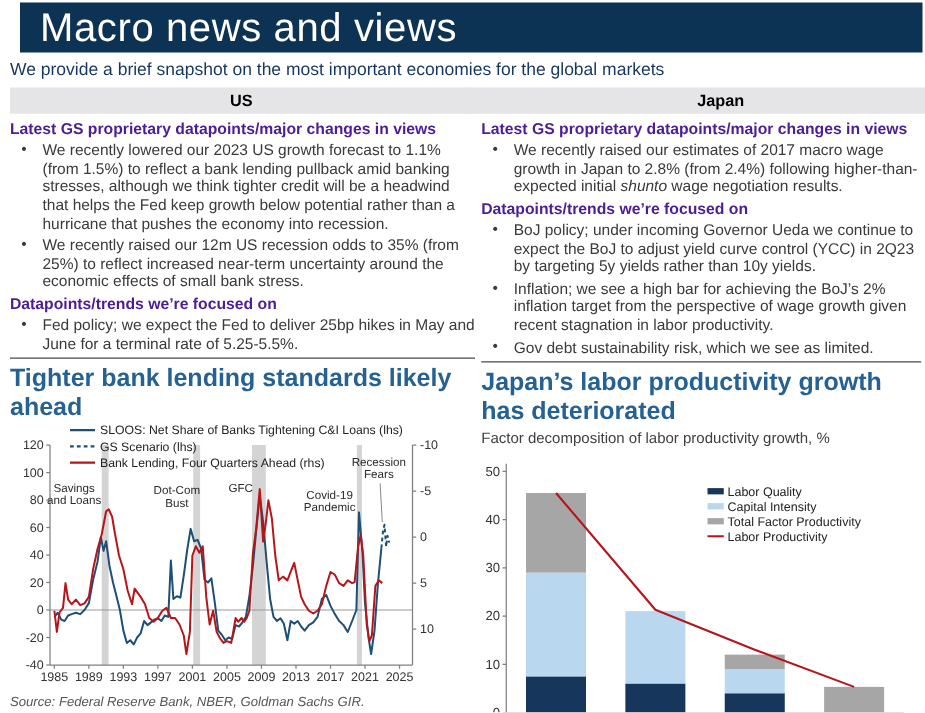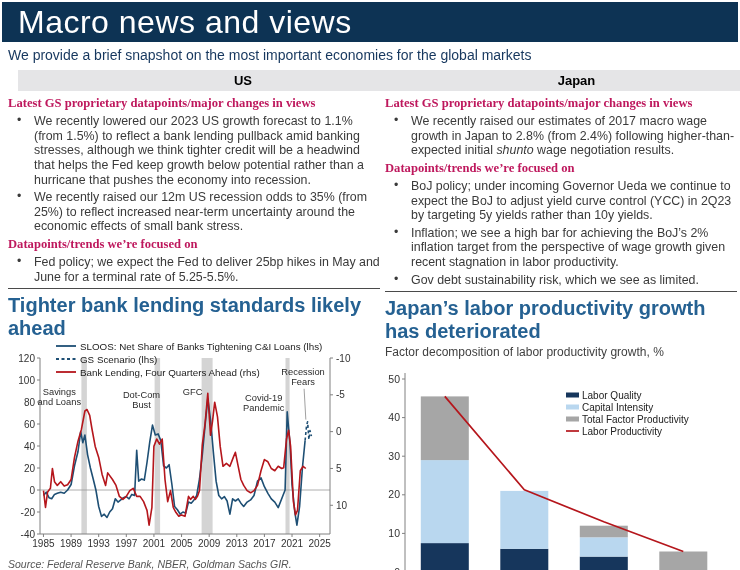--- a/index.html
+++ b/index.html
@@ -1,27 +1,27 @@
 <!DOCTYPE html>
 <html><head>
 <meta charset="utf-8">
 <style>
   html,body{margin:0;padding:0;background:#ffffff;}
   .page{position:relative;width:740px;height:570px;background:#fff;font-family:"Liberation Sans",sans-serif;overflow:hidden;}
-  .banner{position:absolute;left:2px;top:2px;right:2px;height:40px;background:#0d3354;color:#fff;
+  .banner{position:absolute;left:16px;top:2px;right:2px;height:40px;background:#0d3354;color:#fff;
           font-size:32px;line-height:40px;padding-left:16px;letter-spacing:.5px;}
   .subtitle{position:absolute;left:8px;top:47px;font-size:14px;font-weight:normal;color:#16375e;}
   .colhead{position:absolute;top:70px;height:21px;background:#e5e5e7;display:flex;align-items:center;
            justify-content:center;font-weight:bold;font-size:13px;color:#000;}
-  #us-head{left:18px;width:370px;padding-left:40px;}
+  #us-head{left:8px;width:370px;}
   #jp-head{left:372px;width:409px;}
   .col{position:absolute;top:95px;}
   #us-col{left:8px;width:372px;}
   #jp-col{left:385px;width:352px;}
-  .sec-h{font-size:12.6px;font-weight:bold;color:#be185d;margin:1px 0 3px;font-family:Liberation Serif, serif;}
+  .sec-h{font-size:12.6px;font-weight:bold;color:#4c1d95;margin:1px 0 3px;}
   ul.blts{list-style:none;margin:0 0 2px 0;padding:0;}
   ul.blts li{position:relative;padding-left:26px;font-size:12.4px;line-height:1.18;color:#3a3a3a;margin-bottom:3px;}
   ul.blts li .blt{position:absolute;left:9px;top:-1px;}
   em{font-style:italic;}
   .divider{border-top:1px solid #4a4a4a;margin:4px 0 5px 0;}
   .chart-title{font-size:20px;font-weight:bold;color:#256192;margin:3px 0 2px 0;}
   .chart-sub{font-size:12px;color:#3f3f3f;margin:0 0 2px 0;}
   .source{font-size:10.5px;font-style:italic;color:#555;margin-top:0;}
   svg{display:block;}
   svg text{font-family:"Liberation Sans",sans-serif;}

